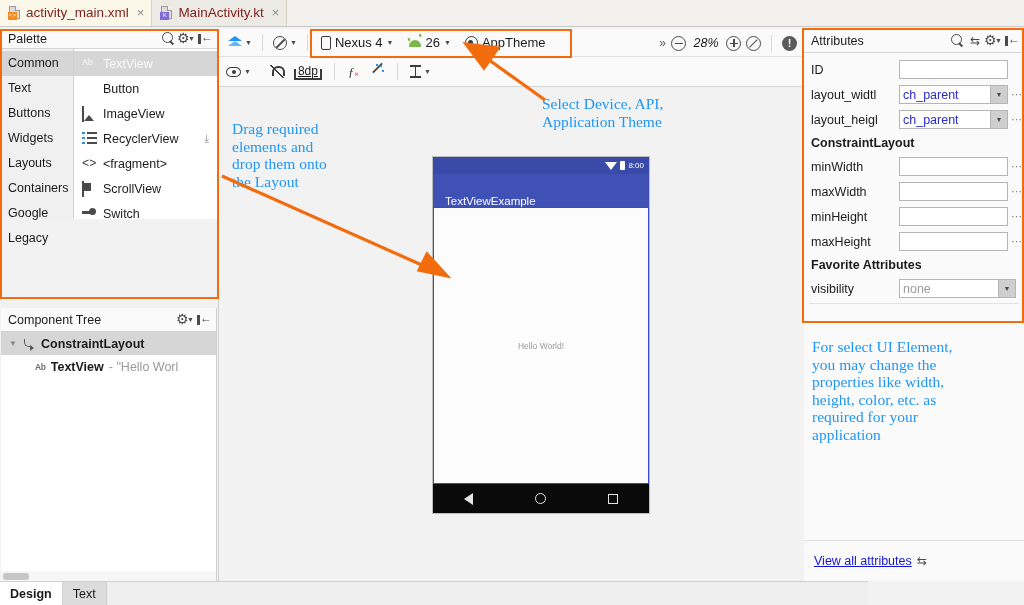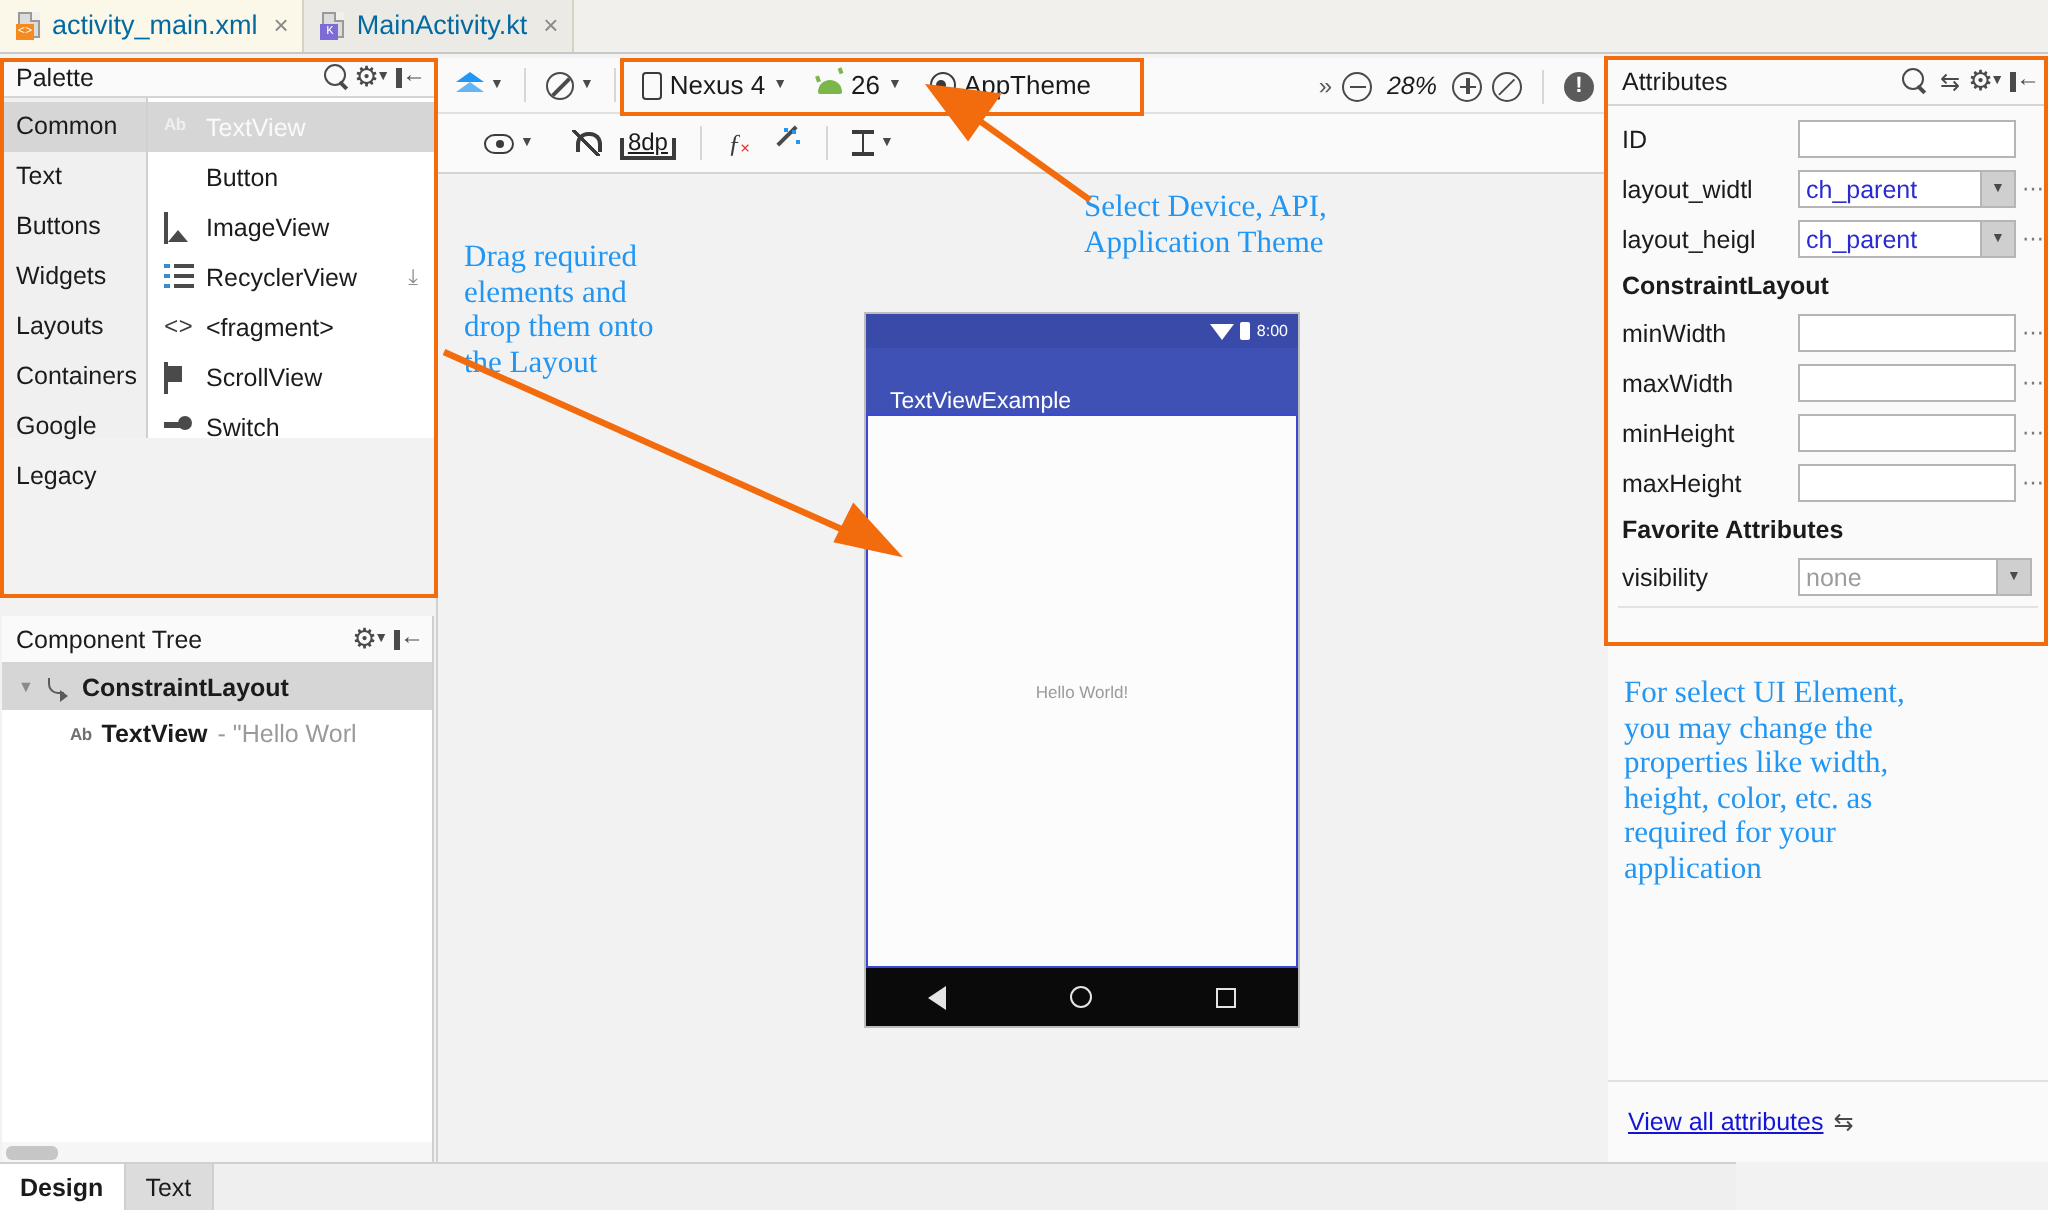--- a/index.html
+++ b/index.html
@@ -18,21 +18,21 @@
     position: absolute; left: 0; top: 0; width: 1024px; height: 27px;
     background: #f2f0ed; border-bottom: 1px solid #c8c8c8;
     display: flex; align-items: flex-end;
   }
   .etab {
     height: 27px; display: flex; align-items: center; gap: 5px;
     padding: 0 7px 0 8px; font-size: 13.5px; position: relative;
   }
   .etab.active { background: #fbf8e9; border-right: 1px solid #d7d2c4; }
   .etab.inactive { background: #eceae5; border-right: 1px solid #d7d2c4; }
-  .etab .tlabel { color: #0369a1; }
+  .etab .tlabel { color: #7f1d1d; }
   .etab .tclose { color: #8a8a8a; font-size: 13px; padding-left: 3px; }
   .ficon { width: 13px; height: 14px; position: relative; flex: 0 0 auto; }
   .ficon .sheet {
     position: absolute; left: 1px; top: 0; width: 11px; height: 13px;
     background: #dcdcdc; border: 1px solid #9a9a9a;
   }
   .ficon .corner {
     position: absolute; left: 7px; top: 0; width: 5px; height: 5px;
     background: #f2f0ed; border-left: 1px solid #9a9a9a; border-bottom: 1px solid #9a9a9a;
   }
@@ -127,21 +127,21 @@
     background: #f2f2f2; border-left: 1px solid #d0d0d0;
   }
   .tb1 {
     position: absolute; left: 0; top: 0; width: 584px; height: 28px;
     background: #fafafa; border-bottom: 1px solid #e0e0e0;
     display: flex; align-items: center; padding-left: 6px; gap: 2px;
   }
   .tb2 {
     position: absolute; left: 0; top: 28px; width: 584px; height: 30px;
     background: #fafafa; border-bottom: 1px solid #d4d4d4;
-    display: flex; align-items: center; padding-left: 20px; gap: 4px;
+    display: flex; align-items: center; padding-left: 4px; gap: 4px;
   }
   .tbtn { height: 22px; display: flex; align-items: center; gap: 3px; padding: 0 3px;
           font-size: 12.5px; color: #1b1b1b; }
   .caret-d { font-size: 7px; color: #4a4a4a; }
   .sep { width: 1px; height: 17px; background: #d7d7d7; margin: 0 5px; }
 
   .devsel { display: flex; align-items: center; gap: 4px; padding: 0 6px; height: 22px; font-size: 13px; }
   .phone-g { width: 10px; height: 14px; border: 1.4px solid #3b3b3b; border-radius: 2px; }
   .droid-g { width: 14px; height: 9px; position: relative; }
   .droid-g::before { content:""; position:absolute; left:1px; top:2px; width:12px; height:7px;

